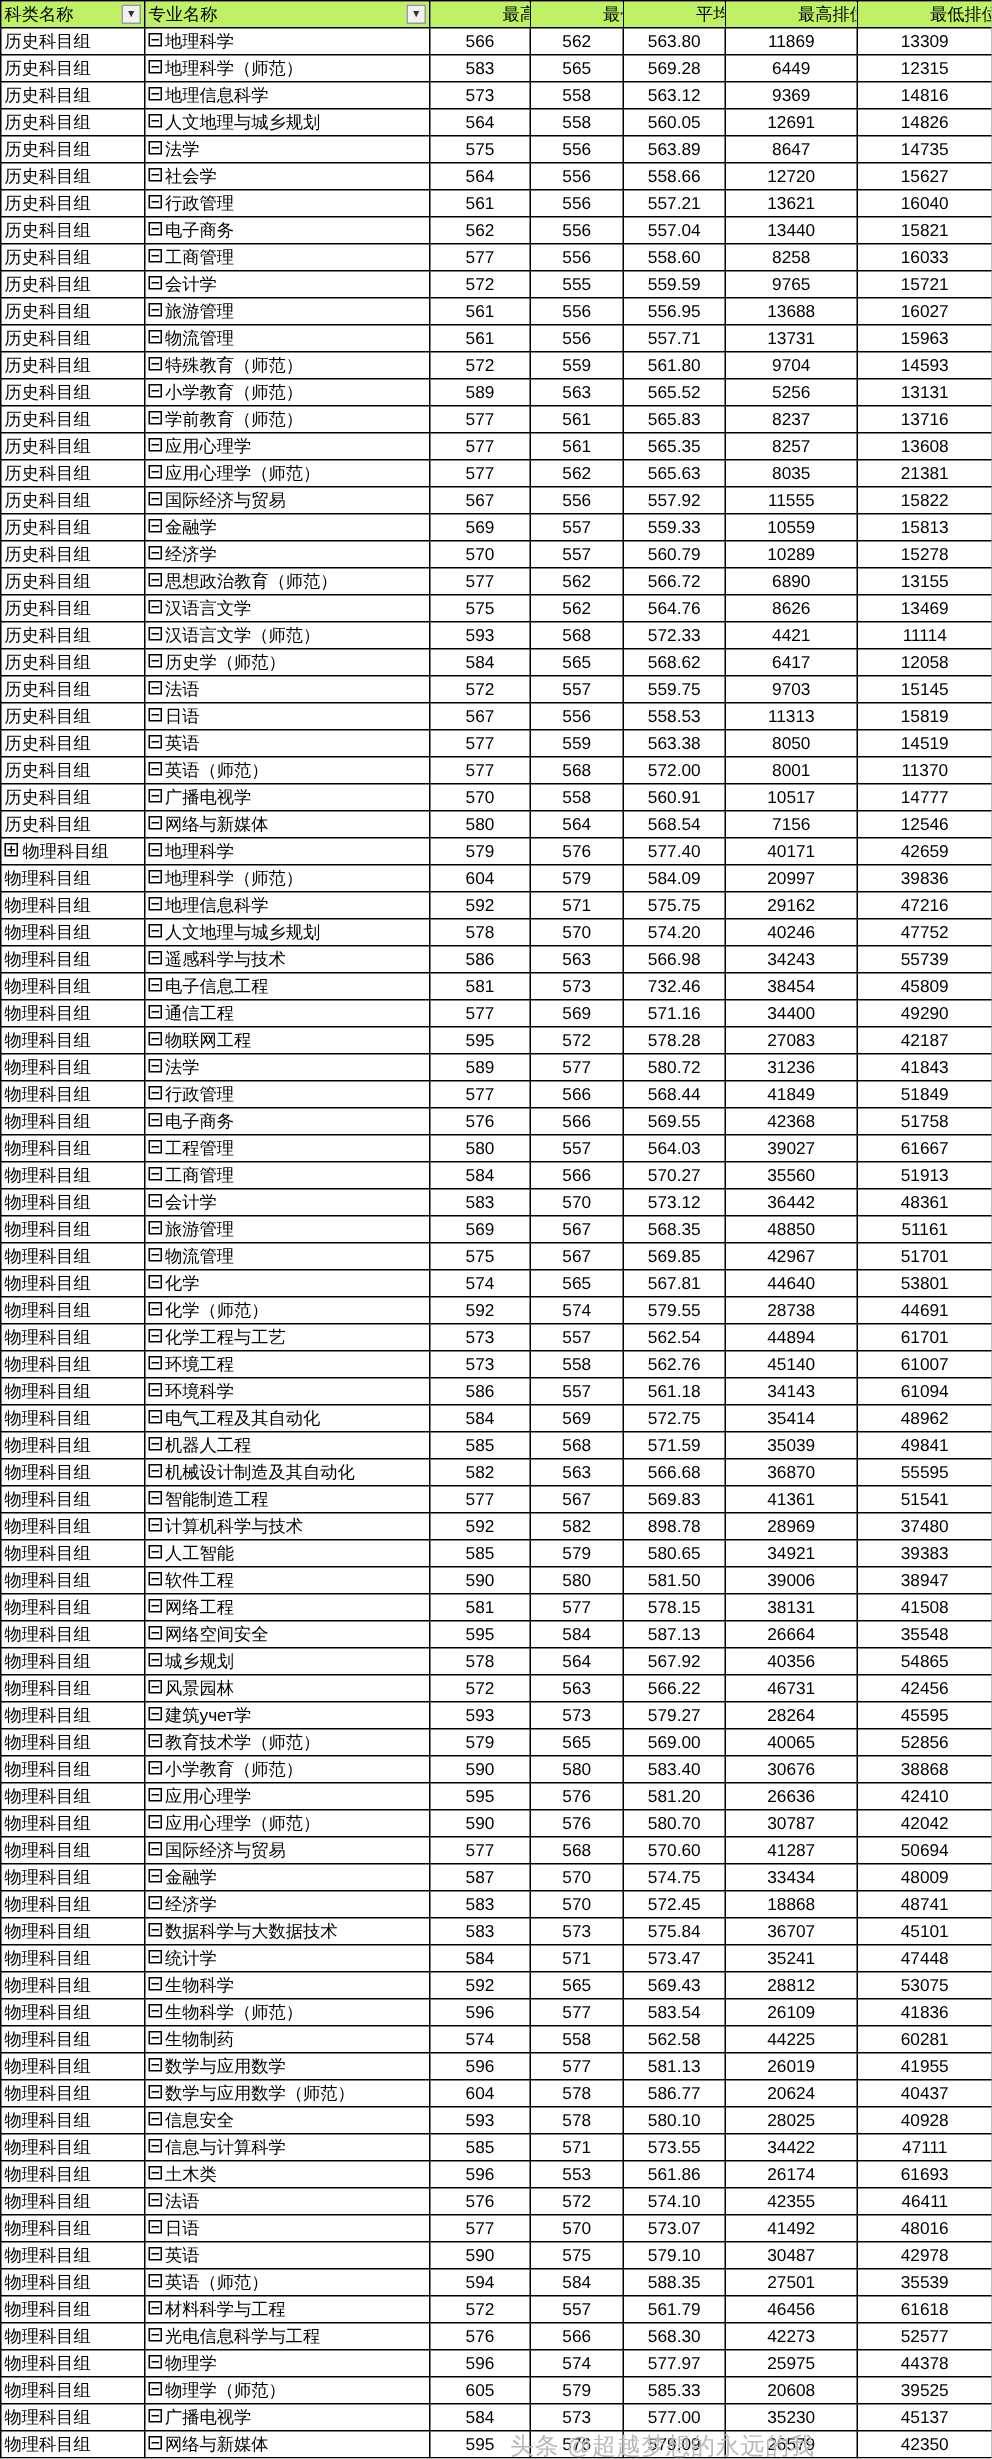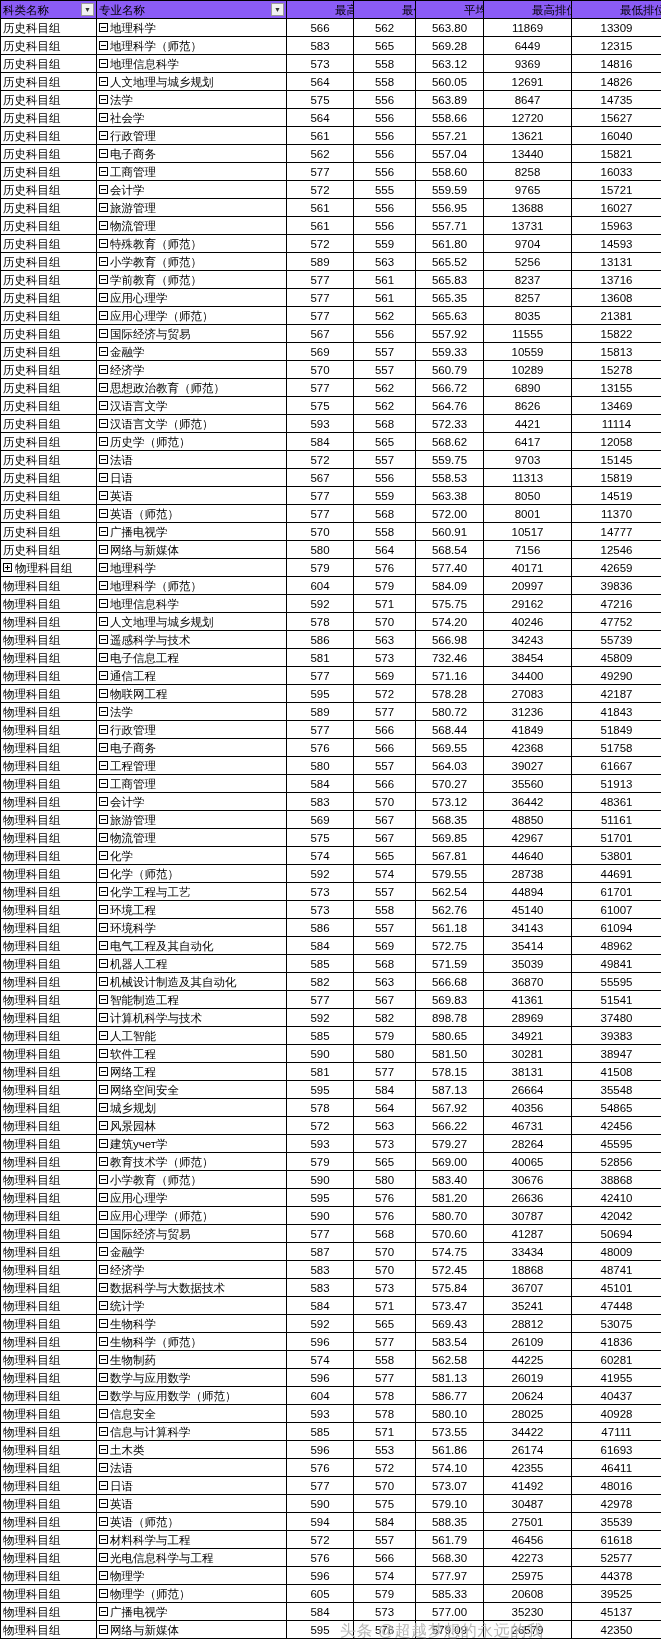--- a/index.html
+++ b/index.html
@@ -33,21 +33,21 @@
   table.grid th, table.grid td {
     border: 1px solid #000;
     padding: 0 2px;
     height: 17px;
     line-height: 16px;
     white-space: nowrap;
     overflow: hidden;
     font-weight: normal;
   }
   thead th {
-    background: #8b5cf6;
+    background: #bef264;
     font-size: 11.5px;
     text-align: left;
     position: relative;
   }
   thead th.num {
     text-align: center;
     padding-left: 48px;
   }
   .filter-btn {
     position: absolute;
@@ -681,21 +681,21 @@
           <td class="num">580.65</td>
           <td class="num">34921</td>
           <td class="num">39383</td>
         </tr>
         <tr>
           <td class="group"><span>物理科目组</span></td>
           <td class="major"><span class="outline-box"></span><span>软件工程</span></td>
           <td class="num">590</td>
           <td class="num">580</td>
           <td class="num">581.50</td>
-          <td class="num">30281</td>
+          <td class="num">39006</td>
           <td class="num">38947</td>
         </tr>
         <tr>
           <td class="group"><span>物理科目组</span></td>
           <td class="major"><span class="outline-box"></span><span>网络工程</span></td>
           <td class="num">581</td>
           <td class="num">577</td>
           <td class="num">578.15</td>
           <td class="num">38131</td>
           <td class="num">41508</td>

